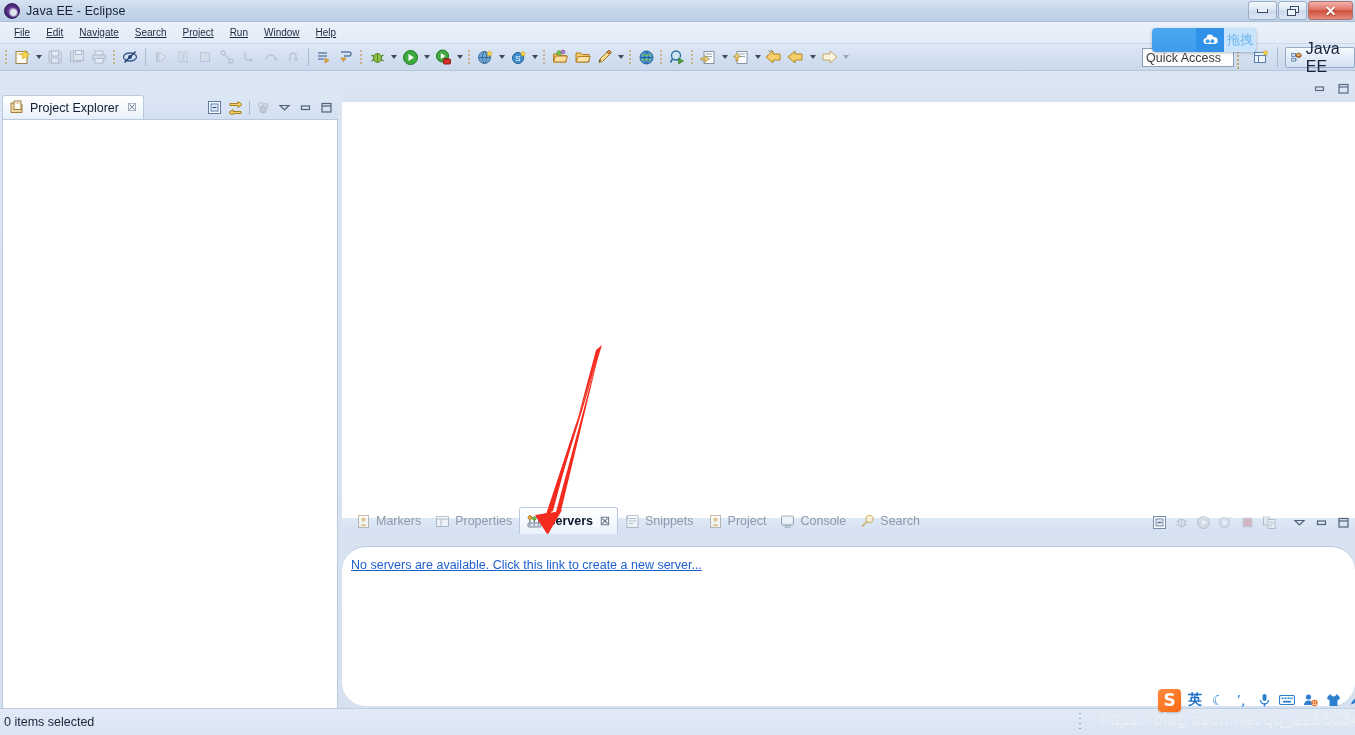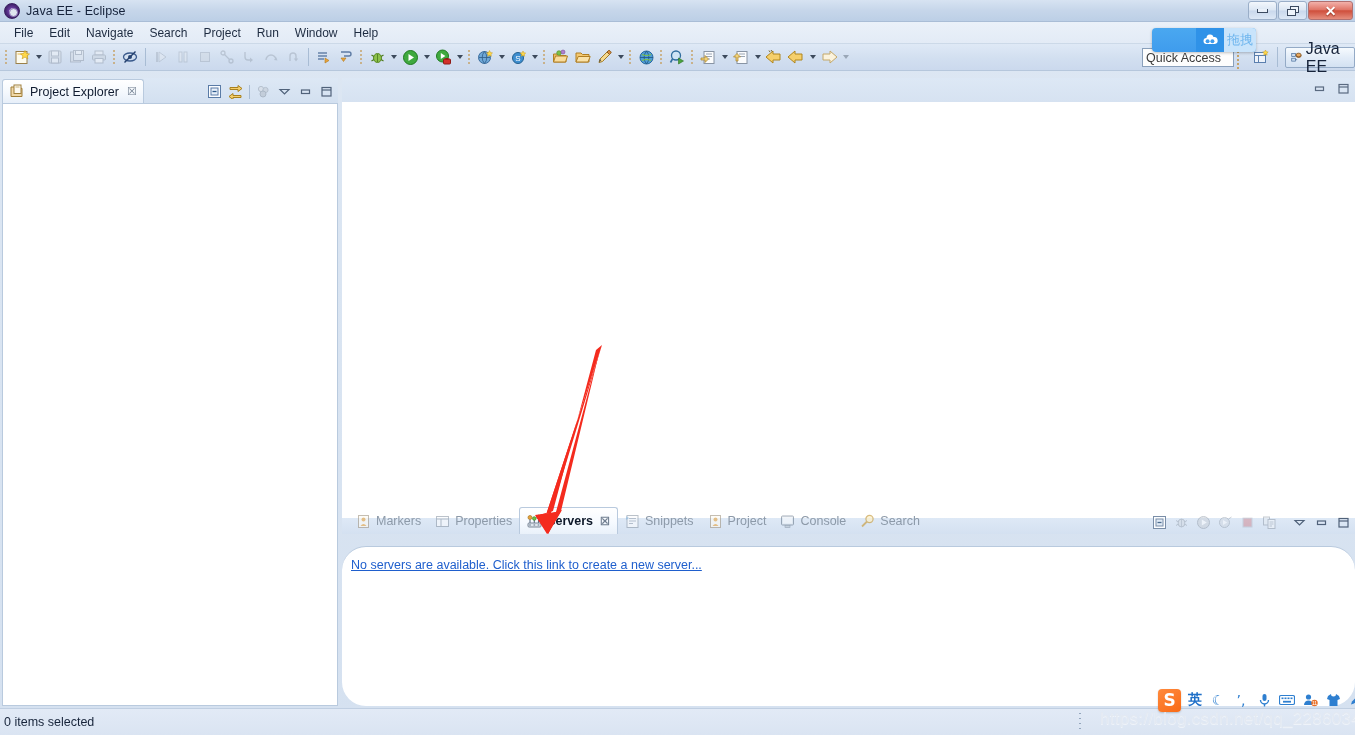--- a/index.html
+++ b/index.html
@@ -60,21 +60,21 @@
   .glyph-x { color: #fff; font-size: 14px; font-weight: bold; line-height: 1; text-shadow: 0 1px 1px #8a2a18; }
 
   
   .menubar {
     position: absolute; left: 0; top: 22px; width: 1355px; height: 22px;
     background: linear-gradient(180deg, #eaf1f9 0%, #e3ebf6 100%);
     display: flex; align-items: center; padding-left: 6px;
     border-bottom: 1px solid #ccd9e8;
   }
   .menuitem {
-    padding: 2px 8px; font-size: 12px; color: #1d2b40; cursor: default; border-radius: 2px;
+    padding: 2px 8px; font-size: 10px; color: #1d2b40; cursor: default; border-radius: 2px; text-decoration: underline;
   }
 
   
   .toolbar {
     position: absolute; left: 0; top: 44px; width: 1355px; height: 27px;
     background: linear-gradient(180deg, #dfe9f6 0%, #d2dff0 55%, #cbd9ed 100%);
     border-bottom: 1px solid #b6c7dc;
     display: flex; align-items: center; padding-left: 2px;
   }
   .tb-grip {
@@ -139,21 +139,21 @@
   }
   .upload-badge .ub-text {
     flex: 1; text-align: center; color: #e8f4ff; font-size: 13px;
     font-family: "DejaVu Sans", sans-serif;
     background: #c9e4fb; color: #6fb6ee;
     height: 24px; line-height: 24px;
   }
 
   
   .pe-panel {
-    position: absolute; left: 2px; top: 78px; width: 336px; height: 628px;
+    position: absolute; left: 2px; top: 94px; width: 336px; height: 628px;
   }
   .pe-tabrow {
     position: relative; height: 25px;
     background: linear-gradient(180deg, #dde8f5 0%, #d3e0f0 100%);
     display: flex; align-items: flex-end;
   }
   .pe-tab {
     height: 24px; display: flex; align-items: center; gap: 5px;
     padding: 0 6px 0 7px;
     background: linear-gradient(180deg, #ffffff 0%, #f4f8fd 55%, #e7eff9 100%);

